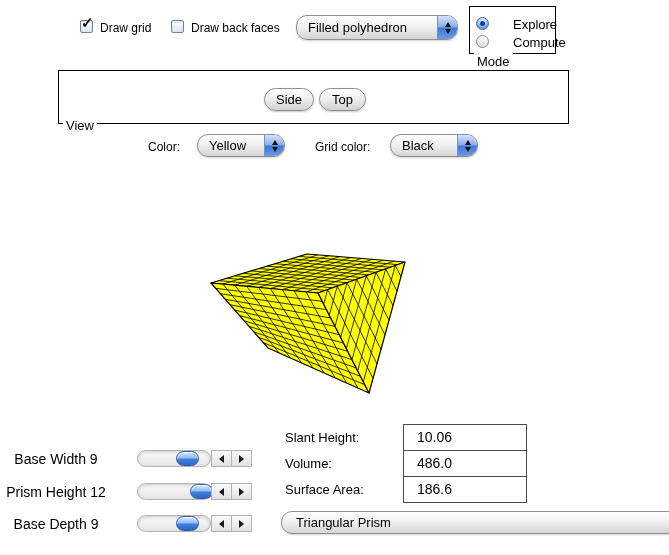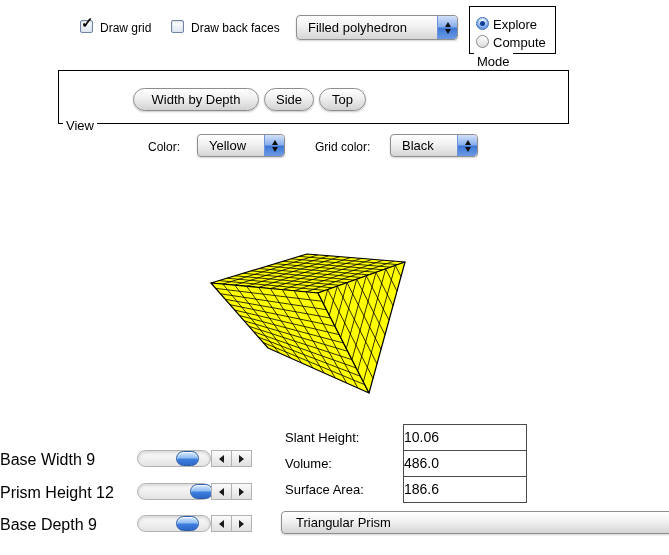--- a/index.html
+++ b/index.html
@@ -6,21 +6,21 @@
   body{
     width:669px;height:555px;background:#ffffff;position:relative;
     font-family:"Liberation Sans",sans-serif;color:#000;overflow:hidden;
     -webkit-font-smoothing:antialiased;
   }
   .lbl{position:absolute;font-size:12px;white-space:nowrap;line-height:14px;}
   
   .group{position:absolute;border:1px solid #000;background:#fff;box-sizing:border-box;}
   .legend{position:absolute;top:-8px;left:4px;background:#fff;padding:12px 3px;font-size:13px;line-height:14px;white-space:nowrap;margin-top:44px;}
   
-  .popup{position:absolute;box-sizing:border-box;border:1px solid #8f8f8f;border-radius:4px;
+  .popup{position:absolute;box-sizing:border-box;border:1px solid #8f8f8f;border-radius:11px;
     background:linear-gradient(#ffffff,#f1f1f1 45%,#d5d5d5);
     box-shadow:0 1px 2px rgba(0,0,0,.18);display:flex;align-items:center;overflow:hidden;}
   .popup .txt{flex:1;padding-left:11px;font-size:13px;white-space:nowrap;overflow:hidden;}
   .popup .cap{width:19px;align-self:stretch;border-left:1px solid #6d93d8;border-radius:0 4px 4px 0;
     background:linear-gradient(#d3e2f9 0%,#86acec 48%,#3d77d6 52%,#6b9ae4 100%);
     display:flex;flex-direction:column;align-items:center;justify-content:center;gap:2px;}
   .tri-up{width:0;height:0;border-left:3px solid transparent;border-right:3px solid transparent;border-bottom:5px solid #101010;}
   .tri-down{width:0;height:0;border-left:3px solid transparent;border-right:3px solid transparent;border-top:5px solid #101010;}
   
   .aqua-btn{position:absolute;height:23px;box-sizing:border-box;border:1px solid #8d8d8d;border-radius:12px;
@@ -30,37 +30,37 @@
   
   .cb{position:absolute;width:13px;height:13px;box-sizing:border-box;border:1px solid #6f83a3;border-radius:2px;
     background:linear-gradient(#ffffff,#dfe7f3);box-shadow:inset 0 1px 2px rgba(0,0,0,.15);}
   .cb .check{position:absolute;left:0px;top:-7px;font-size:15px;font-weight:bold;color:#0a0a0a;display:none;}
   
   .radio{position:absolute;width:13px;height:13px;box-sizing:border-box;border:1px solid #8a8a8a;border-radius:50%;
     background:linear-gradient(#ffffff,#dcdcdc);}
   .radio.on{border-color:#3f6cb8;
     background:radial-gradient(circle at 50% 30%,#ffffff 0%,#bcd4f4 35%,#79a5e8 65%,#4a7cd0 100%);}
   .radio.on::after{content:"";position:absolute;left:3px;top:3px;width:5px;height:5px;border-radius:50%;background:#0f3e96;}
-  .rlbl{position:absolute;font-size:13px;line-height:13px;white-space:nowrap;}
-  
-  .slabel{position:absolute;left:0;width:112px;text-align:left;font-size:16px;white-space:nowrap;}
+  .rlbl{position:absolute;font-size:13px;line-height:13px;white-space:nowrap;margin-left:20px;}
+  
+  .slabel{position:absolute;left:0;width:112px;text-align:center;font-size:14px;white-space:nowrap;}
   .slider{position:absolute;width:115px;height:17px;}
   .track{position:absolute;left:0;top:0;width:74px;height:17px;box-sizing:border-box;border:1px solid #b2b2b2;border-radius:9px;
     background:linear-gradient(#fdfdfd,#e3e3e3);box-shadow:inset 0 2px 3px rgba(0,0,0,.14);}
   .thumb{position:absolute;top:1px;width:23px;height:15px;box-sizing:border-box;border:1px solid #2a5cab;border-radius:8px;
     background:linear-gradient(#d8e9fc 0%,#8fbcf2 45%,#3d7fe0 55%,#2f67c6 100%);
     box-shadow:inset 0 1px 1px rgba(255,255,255,.85);}
   .sl-btn{position:absolute;top:0;width:21px;height:17px;box-sizing:border-box;border:1px solid #b2b2b2;
     background:linear-gradient(#fbfbfb,#e1e1e1);display:flex;align-items:center;justify-content:center;}
   .tl{width:0;height:0;border-top:4px solid transparent;border-bottom:4px solid transparent;border-right:5px solid #1a1a1a;}
   .tr{width:0;height:0;border-top:4px solid transparent;border-bottom:4px solid transparent;border-left:5px solid #1a1a1a;}
   
   .mlabel{position:absolute;left:285px;font-size:13px;white-space:nowrap;text-align:right;}
   .mbox{position:absolute;left:403px;width:124px;height:27px;box-sizing:border-box;border:1px solid #4a4a4a;background:#fff;
-    font-size:14px;line-height:25px;padding-left:0;}
+    font-size:14px;line-height:25px;padding-left:13px;}
   #poly-svg{position:absolute;left:0;top:0;}
 </style>
 </head>
 <body>
 
 <div id="app">
 
   <svg id="poly-svg" width="669" height="555" viewBox="0 0 669 555">
       <polygon points="211,283 307,254 405,262 318,293" fill="#FFFF00" stroke="#000000" stroke-width="1.2" stroke-linejoin="round"></polygon>
       <line x1="219.0" y1="280.6" x2="325.3" y2="290.4" stroke="#000000" stroke-width="0.8"></line>
@@ -142,21 +142,20 @@
   <div class="group" style="left:469px;top:6px;width:87px;height:48px">
     <span class="legend">Mode</span>
     <span class="radio on" style="left:6px;top:10px"></span>
     <span class="rlbl" style="left:23px;top:11px">Explore</span>
     <span class="radio" style="left:6px;top:28px"></span>
     <span class="rlbl" style="left:23px;top:29px">Compute</span>
   </div>
 
   <div class="group" style="left:58px;top:70px;width:511px;height:54px">
     <span class="legend">View</span>
-    <div class="aqua-btn" style="left:74px;top:17px;width:126px">Width by Depth</div>
     <div class="aqua-btn" style="left:205px;top:17px;width:50px">Side</div>
     <div class="aqua-btn" style="left:260px;top:17px;width:47px">Top</div>
   </div>
 
   <span class="lbl" style="left:148px;top:140px">Color:</span>
   <div class="popup" style="left:197px;top:134px;width:88px;height:23px">
     <span class="txt">Yellow</span>
     <span class="cap">
         <span class="tri-up"></span>
         <span class="tri-down"></span>

